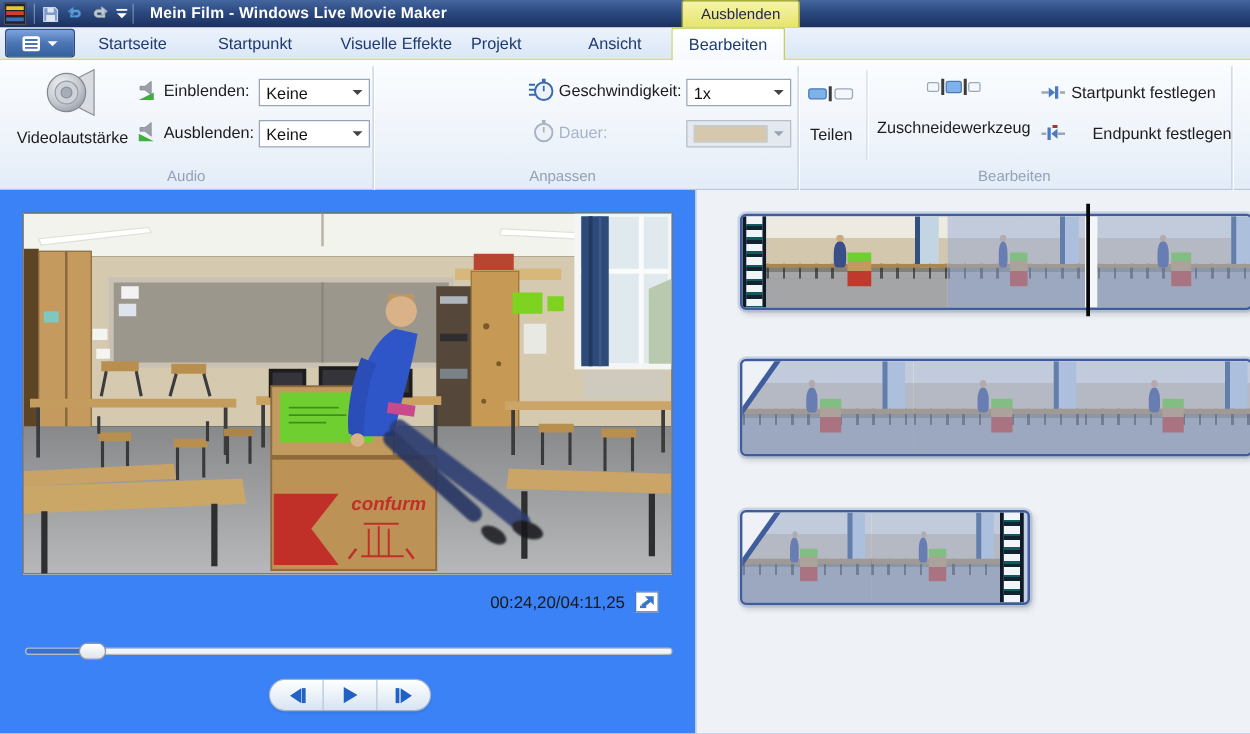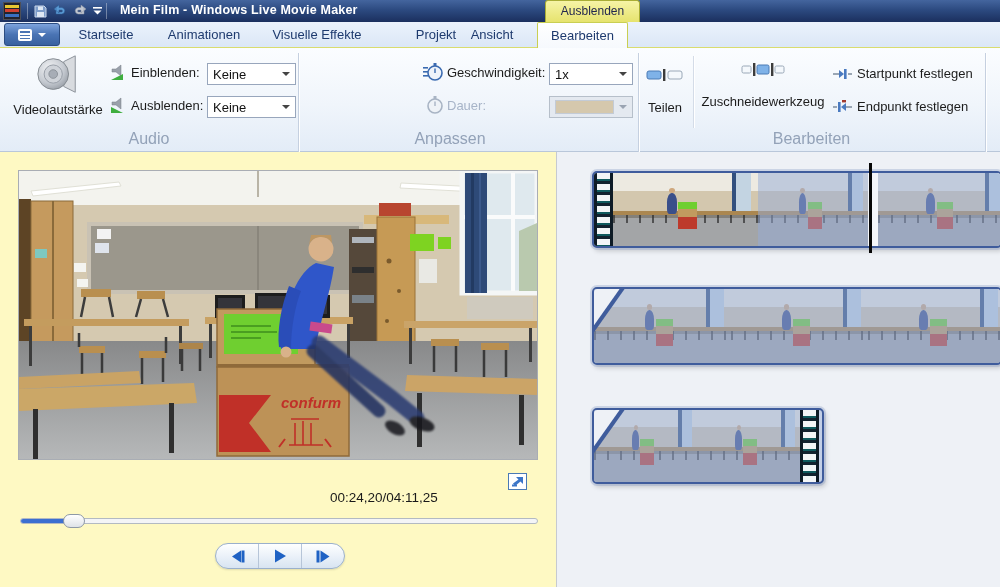--- a/index.html
+++ b/index.html
@@ -32,41 +32,41 @@
   .tab { position:absolute; top:0; height:25px; color:#1e3a6e; font-size:13px; text-align:center; line-height:25px; }
   .tab.active { background:linear-gradient(180deg,#ffffff,#f6f9fd); border:1px solid #c9cf52; border-bottom:none;
     border-radius:2px 2px 0 0; z-index:3; height:26px; }
 
   
   .ribbon { position:absolute; left:0; top:47px; width:1000px; height:105px;
     background:linear-gradient(180deg,#fbfdff 0%,#f0f5fb 55%,#e3ecf7 100%);
     border-top:1px solid #d9dc6e; border-bottom:1px solid #b9c7da; font-size:13px; color:#1c1c1c; }
   .gsep { position:absolute; top:5px; height:120px; width:1px; background:#c5d0e0; box-shadow:1px 0 0 #ffffff; }
   .gsep.short { top:8px; height:72px; background:#d4dce8; }
-  .glabel { position:absolute; bottom:3px; text-align:center; font-size:16px; color:#93a2b8; }
+  .glabel { position:absolute; bottom:3px; text-align:center; font-size:12px; color:#93a2b8; }
   .ri-label { position:absolute; white-space:nowrap; }
   .ri-label.center { text-align:center; }
   .disabled { color:#a7b4c8; }
   .bigbtn { position:absolute; display:flex; flex-direction:column; align-items:center; }
   .combo { position:absolute; height:22px; background:#fff; border:1px solid #98a6bc; display:flex; align-items:center;
     padding:0 5px; font-size:13px; color:#111; }
   .combo .caret-d { margin-left:auto; width:0; height:0; border-left:4px solid transparent; border-right:4px solid transparent; border-top:4px solid #444; }
   .combo.off { background:#e4e9f0; border-color:#b6bfca; }
   .combo.off .swatch { flex:1; height:14px; background:#d5c8ad; border:1px solid #c3cbd6; margin-right:5px; }
   .combo.off .caret-d { border-top-color:#9aa4b2; }
 
   
-  .content { position:absolute; left:0; top:152px; width:1000px; height:435px; background:#fef9c3; }
+  .content { position:absolute; left:0; top:152px; width:1000px; height:435px; background:#3b82f6; }
   .pane-divider { position:absolute; left:556px; top:0; width:1px; height:435px; background:#c6cad1; }
   .right-pane { position:absolute; left:557px; top:0; width:443px; height:435px; background:#eef1f6; }
 
   .preview { position:absolute; left:18px; top:18px; width:520px; height:290px; border:1px solid #a9adb4; background:#000; }
   .preview svg { display:block; }
 
-  .timecode { position:absolute; left:330px; top:322px; width:170px; font-size:13.5px; color:#1a1a1a;margin-top:16px; }
+  .timecode { position:absolute; left:330px; top:322px; width:170px; text-align:right; font-size:13.5px; color:#1a1a1a; }
   .fs-btn { position:absolute; left:508px; top:321px; width:19px; height:17px; background:#fff; border:1px solid #4a7ab5;
     display:flex; align-items:center; justify-content:center; }
 
   .slider { position:absolute; left:20px; top:366px; width:518px; height:6px; background:#f4f5f7;
     border:1px solid #b3bac2; border-radius:3px; }
   .slider .fill { position:absolute; left:0; top:0; height:100%; width:52px; background:#3c6fd1; border-radius:3px 0 0 3px; }
   .slider .thumb { position:absolute; left:42px; top:-5px; width:22px; height:14px; border-radius:7px;
     background:linear-gradient(180deg,#ffffff,#dfe3e8); border:1px solid #8e99a6; }
 
   .transport { position:absolute; left:215px; top:391px; width:130px; height:26px; border:1px solid #9ab0cc; border-radius:13px;
@@ -138,23 +138,23 @@
     <div class="title-text">Mein Film - Windows Live Movie Maker</div>
     <div class="videotools">Ausblenden</div>
   </div>
 
   <div class="tabrow">
     <div class="menu-btn">
       <span class="menu-glyph"></span>
       <span class="caret"></span>
     </div>
     <div class="tab" style="left:70px;width:72px">Startseite</div>
-    <div class="tab" style="left:158px;width:92px">Animationen</div>
+    <div class="tab" style="left:158px;width:92px">Startpunkt</div>
     <div class="tab" style="left:264px;width:106px">Visuelle Effekte</div>
-    <div class="tab" style="left:405px;width:62px">Projekt</div>
+    <div class="tab" style="left:366px;width:62px">Projekt</div>
     <div class="tab" style="left:461px;width:62px">Ansicht</div>
     <div class="tab active" style="left:537px;width:91px">Bearbeiten</div>
   </div>
 
   <div class="ribbon">
 
     <div class="bigbtn" style="left:10px;top:4px;width:96px">
       <svg width="46" height="46" viewBox="0 0 48 48">
         <defs>
             <radialGradient id="spk" cx="38%" cy="32%" r="80%">
@@ -238,21 +238,21 @@
     </div>
     <div style="position:absolute;left:833px;top:18px;display:flex;align-items:center;gap:5px">
       <svg width="19" height="14" viewBox="0 0 19 14">
         <rect x="0" y="6" width="6" height="2" fill="#9aa6b4"></rect>
         <path d="M6 3 L11 7 L6 11 Z" fill="#4a7ac0"></path>
         <rect x="11" y="2" width="2.6" height="10" fill="#4a7ac0"></rect>
         <rect x="15" y="6" width="4" height="2" fill="#9aa6b4"></rect>
       </svg>
       <span>Startpunkt festlegen</span>
     </div>
-    <div style="position:absolute;left:833px;top:51px;display:flex;align-items:center;gap:5px">
+    <div style="position:absolute;left:833px;top:51px;display:flex;align-items:center;gap:22px">
       <svg width="19" height="14" viewBox="0 0 19 14">
         <rect x="0" y="6" width="4" height="2" fill="#9aa6b4"></rect>
         <rect x="5" y="2" width="2.6" height="10" fill="#4a7ac0"></rect>
         <path d="M13 3 L8 7 L13 11 Z" fill="#4a7ac0"></path>
         <rect x="13" y="6" width="6" height="2" fill="#9aa6b4"></rect>
         <rect x="9" y="0" width="4" height="2.4" fill="#a23a2e"></rect>
       </svg>
       <span>Endpunkt festlegen</span>
     </div>
     <div class="glabel" style="left:638px;width:347px">Bearbeiten</div>

